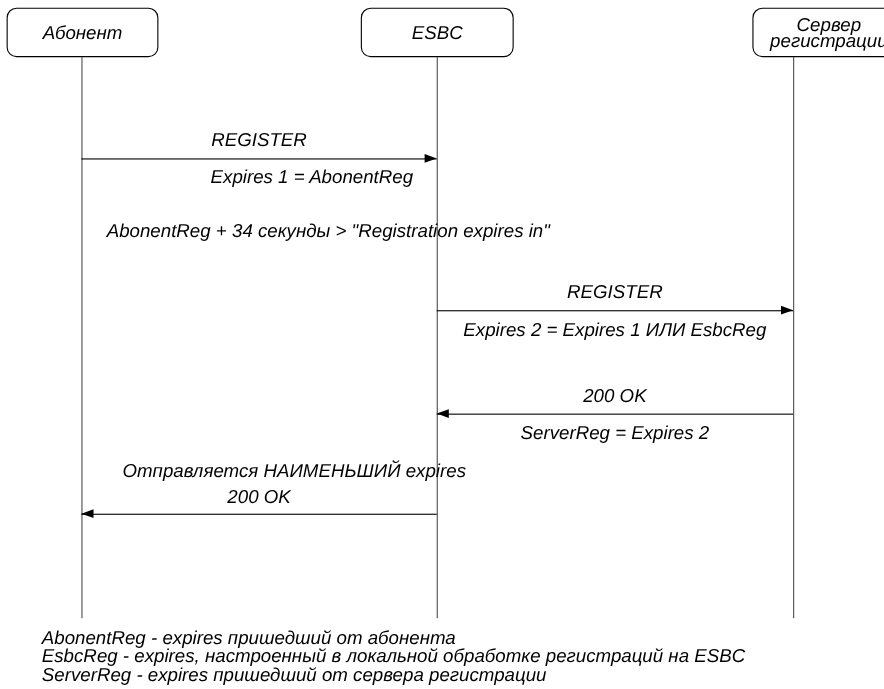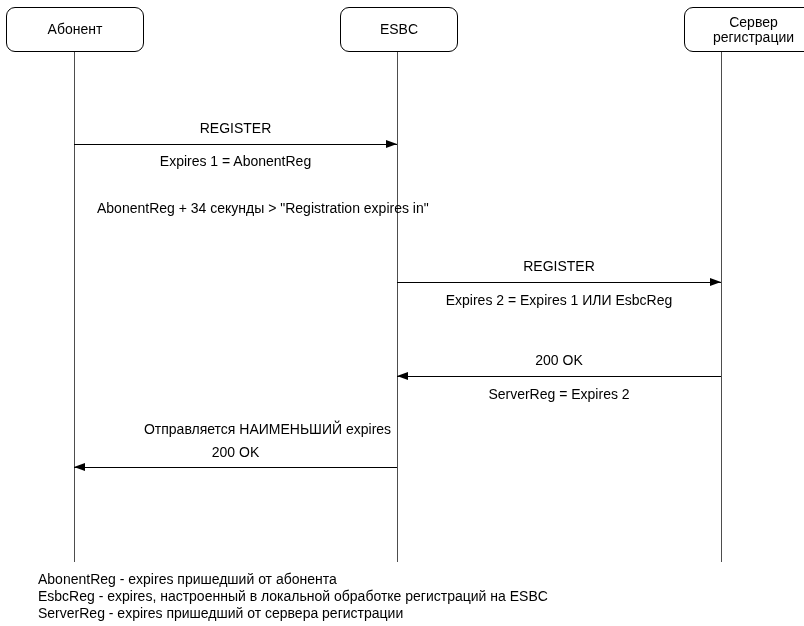--- a/index.html
+++ b/index.html
@@ -8,21 +8,22 @@
     background: #ffffff;
     font-family: "Liberation Sans", "DejaVu Sans", sans-serif;
   }
   #canvas {
     position: relative;
     width: 804px;
     height: 626px;
     background: #ffffff;
     overflow: hidden;
     color: #000000;
-    font-size: 14px;
+    font-size: 17px;
+    font-style: italic;
   }
   .actor-box {
     position: absolute;
     top: 7px;
     height: 45px;
     background: #ffffff;
     border: 1px solid #000000;
     border-radius: 9px;
     display: flex;
     align-items: center;
@@ -103,32 +104,32 @@
 
 <div id="canvas">
 
   <div class="lifeline" style="left:74px;"></div>
   <div class="lifeline" style="left:397px;"></div>
   <div class="lifeline" style="left:721px;"></div>
 
   <div class="actor-box" style="left:6px; width:138px;">
     <div class="actor-label">Абонент</div>
   </div>
-  <div class="actor-box" style="left:340px; width:118px;">
+  <div class="actor-box" style="left:328px; width:139px;">
     <div class="actor-label">ESBC</div>
   </div>
   <div class="actor-box" style="left:684px; width:139px;">
     <div class="actor-label">Сервер регистрации</div>
   </div>
 
   <div class="msg-label" style="left:74px; top:120px; width:323px;">REGISTER</div>
   <div class="arrow" style="left:74px; top:144px; width:323px;">
     <span class="head-right"></span>
   </div>
-  <div class="msg-label" style="left:74px; top:153px; width:323px;">Expires 1 = AbonentReg</div>
+  <div class="msg-label" style="left:74px; top:153px; width:323px;padding-left:48px;">Expires 1 = AbonentReg</div>
 
   <div class="note-text">AbonentReg + 34 секунды &gt; "Registration expires in"</div>
 
   <div class="msg-label" style="left:397px; top:258px; width:324px;">REGISTER</div>
   <div class="arrow" style="left:397px; top:282px; width:324px;">
     <span class="head-right"></span>
   </div>
   <div class="msg-label" style="left:397px; top:292px; width:324px;">Expires 2 = Expires 1 ИЛИ EsbcReg</div>
 
   <div class="msg-label" style="left:397px; top:352px; width:324px;">200 OK</div>

